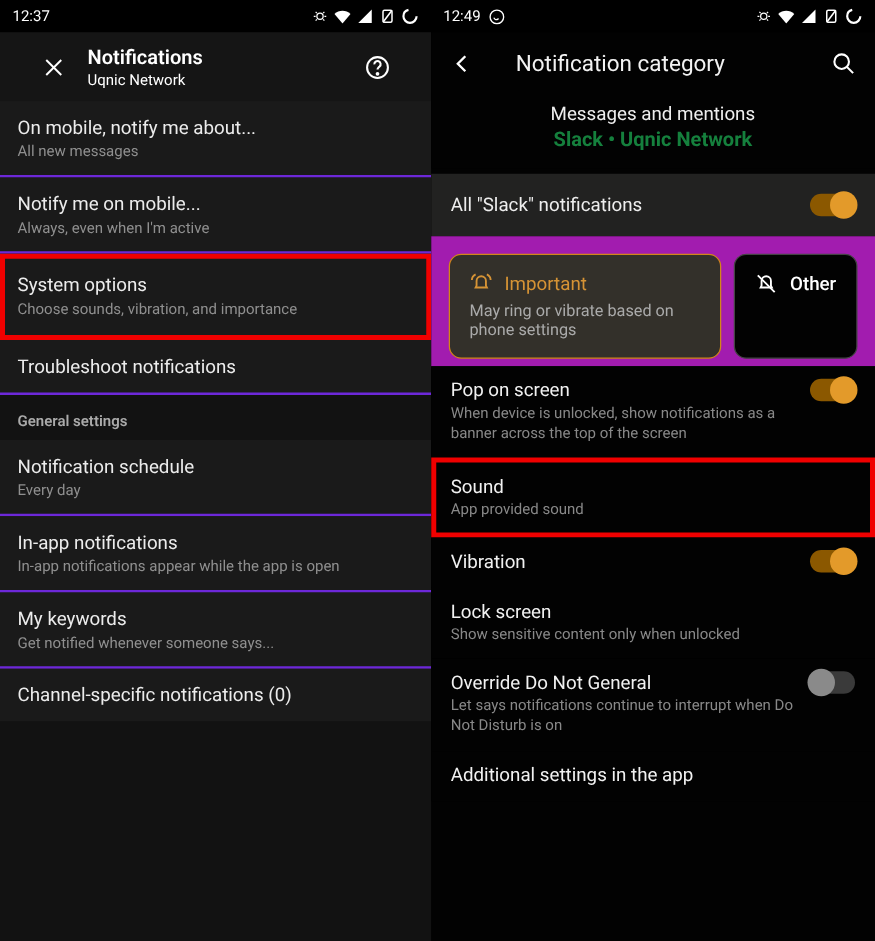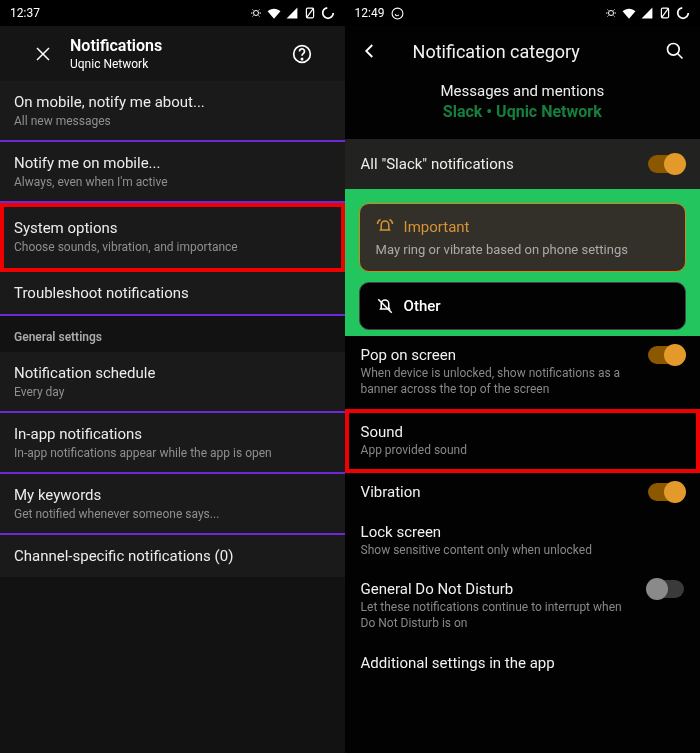--- a/index.html
+++ b/index.html
@@ -89,21 +89,21 @@
     .rrow.withtoggle .texts{flex:1;}
 
     .allnotif {
       margin-top:4px;
       background:#222221;
       padding: 16px 16px;
       display:flex; align-items:center;
     }
     .allnotif .lbl { flex:1; font-size:15px; color:#eee;}
 
-    .cardarea { padding: 14px 14px 6px; display:flex; flex-direction:column; gap:10px; background:#22c55e;}
+    .cardarea { padding: 14px 14px 6px; display:flex; flex-direction:row; gap:10px; background:#a21caf;}
     .bigcard {
       border:1px solid #444; border-radius:10px; padding:14px 16px;
       display:flex; flex-direction:column; gap:6px;
       background:#020202;
     }
     .bigcard.important {
       border-color:#d2861a; background:#33302a;
     }
     .bigcard .cardhead { display:flex; align-items:center; gap:10px;}
     .bigcard.important .cardhead { color:#d69335; }
@@ -356,22 +356,22 @@
       </div>
   </div>
 
   <div class="rrow">
     <div class="p">Lock screen</div>
     <div class="s">Show sensitive content only when unlocked</div>
   </div>
 
   <div class="rrow withtoggle">
     <div class="texts">
-      <div class="p">General Do Not Disturb</div>
-      <div class="s">Let these notifications continue to interrupt when Do Not Disturb is on</div>
+      <div class="p">Override Do Not General</div>
+      <div class="s">Let says notifications continue to interrupt when Do Not Disturb is on</div>
     </div>
     <div class="toggle">
         <div class="knob"></div>
       </div>
   </div>
 
   <div class="rrow">
     <div class="p">Additional settings in the app</div>
   </div>
 

